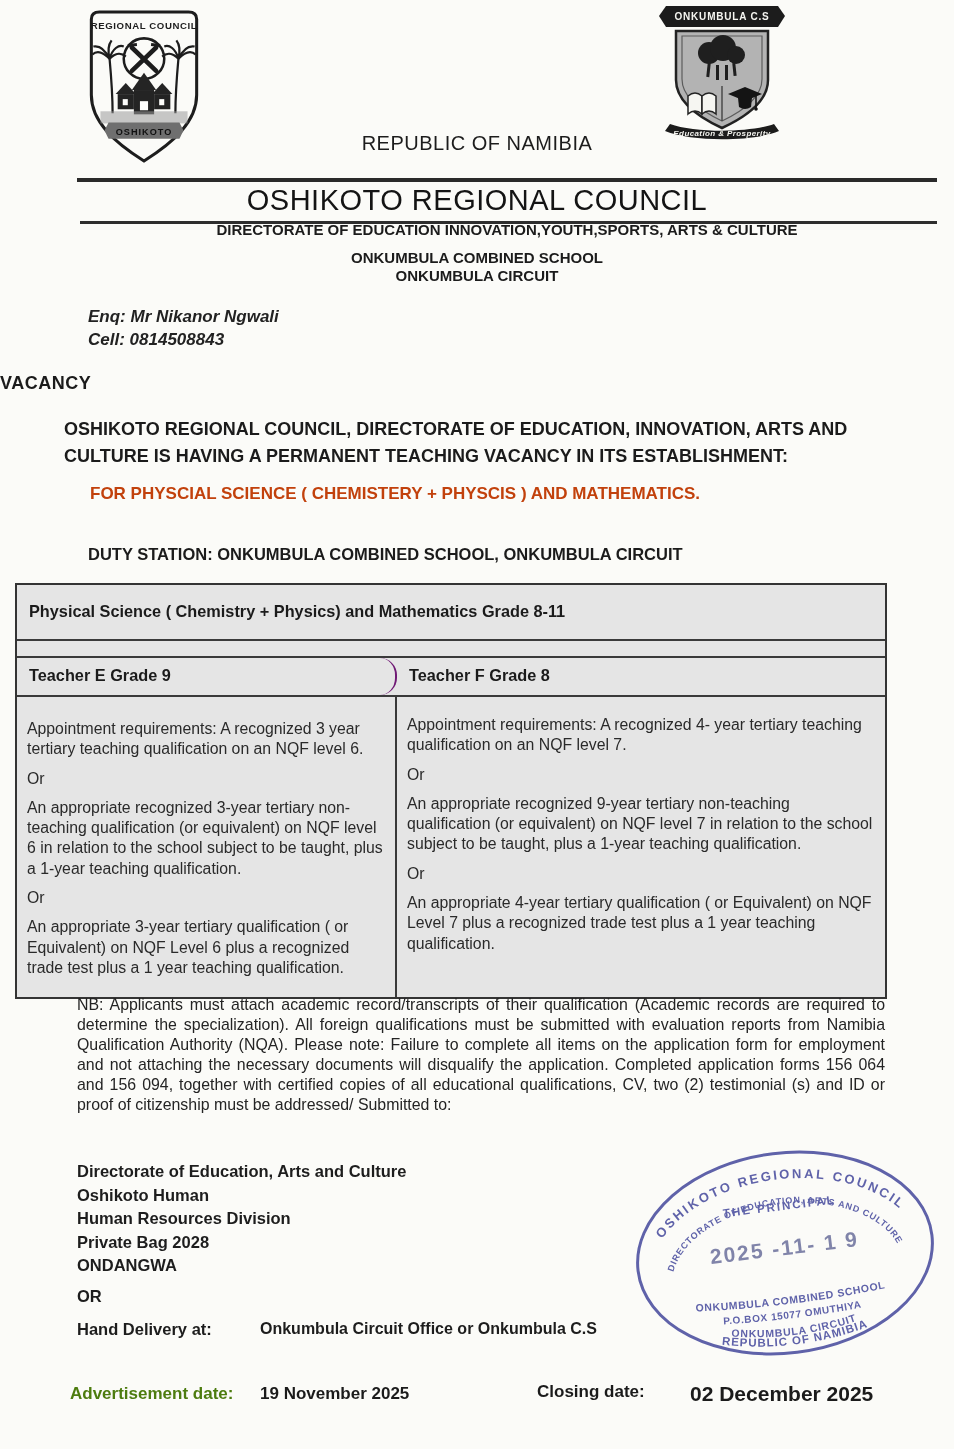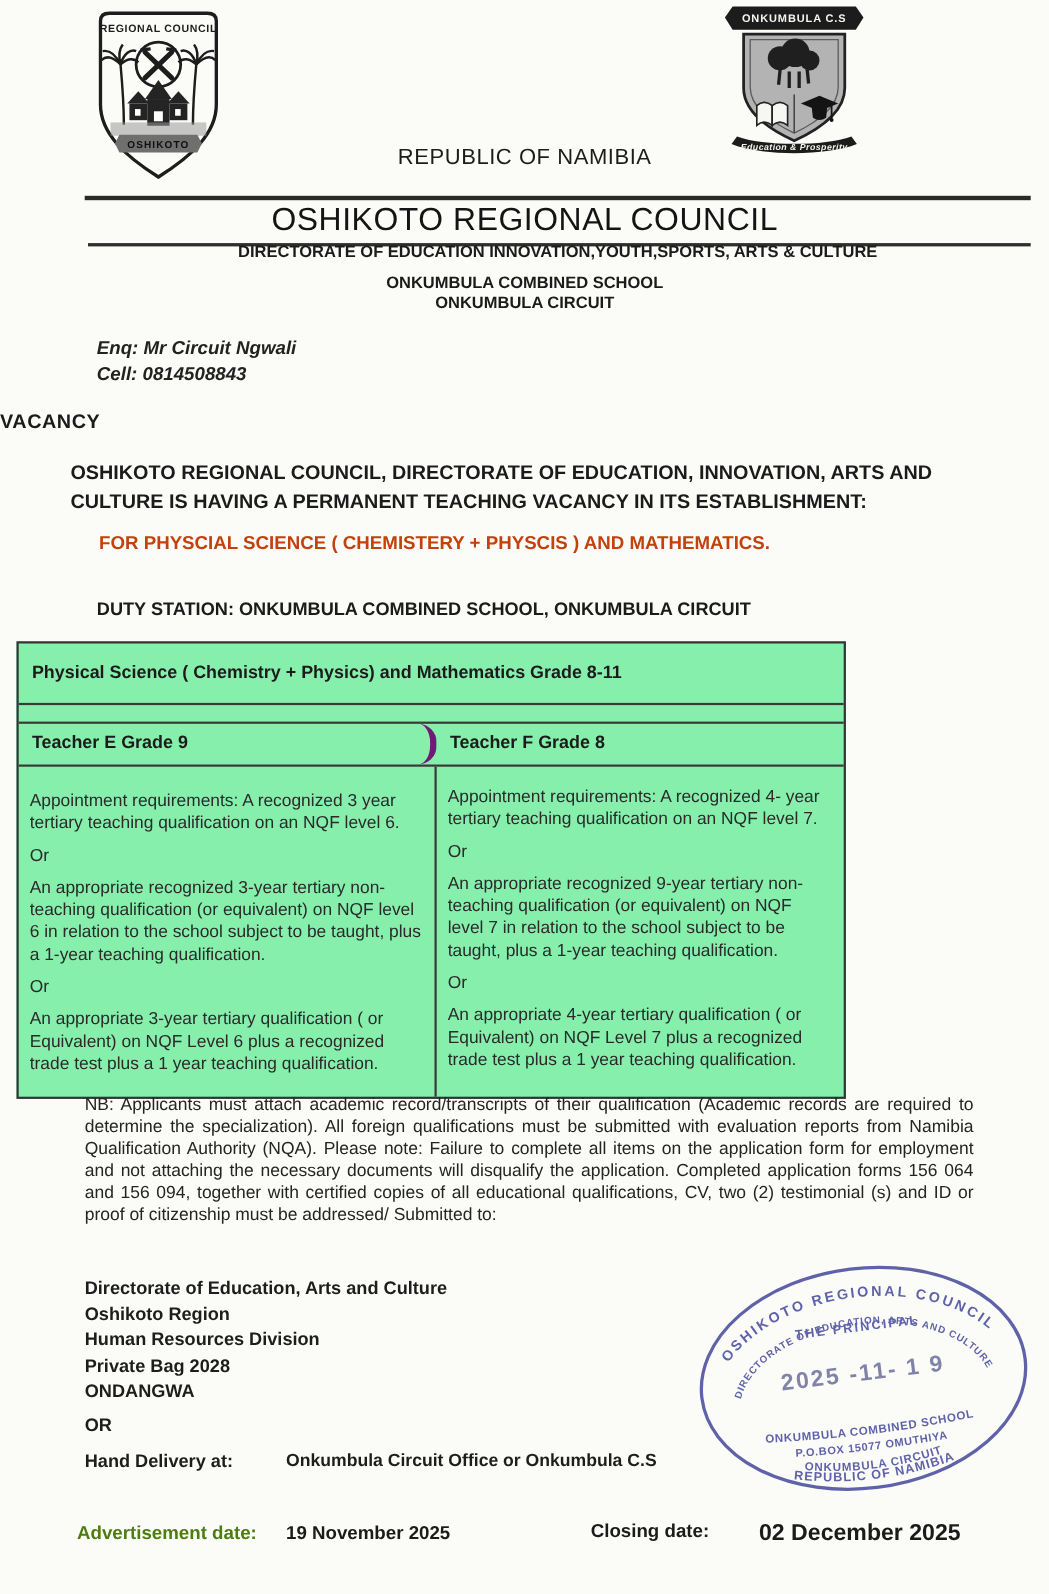--- a/index.html
+++ b/index.html
@@ -23,27 +23,27 @@
   .circuit-line{left:0;top:267px;width:954px;text-align:center;font-size:15px;font-weight:bold;color:#1b1b1b;}
   
   .enq{left:88px;top:307px;font-size:17px;font-weight:bold;font-style:italic;color:#222;}
   .cell{left:88px;top:330px;font-size:17px;font-weight:bold;font-style:italic;color:#222;}
   
   .vacancy-heading{left:0;top:373px;width:940px;text-align:left;font-size:18px;font-weight:bold;letter-spacing:.5px;color:#1b1b1b;}
   .intro{left:64px;top:416px;width:845px;font-size:18px;font-weight:bold;line-height:27px;color:#1b1b1b;}
   .subjects{left:90px;top:484px;font-size:17px;font-weight:bold;color:#c2410c;}
   .duty{left:88px;top:545px;font-size:16.5px;font-weight:bold;color:#1b1b1b;}
   
-  .vtable{left:15px;top:583px;width:754px;border:2px solid #343434;box-sizing:border-box;background:#86efac;}
+  .vtable{left:15px;top:583px;width:872px;border:2px solid #343434;box-sizing:border-box;background:#e5e5e5;}
   .t-row1{height:56px;border-bottom:2px solid #3a3a3a;box-sizing:border-box;
           font-size:16.3px;font-weight:bold;color:#1b1b1b;padding:17px 12px 0 12px;}
   .t-spacer{height:17px;border-bottom:2px solid #3a3a3a;box-sizing:border-box;}
   .t-headers{display:flex;height:39px;border-bottom:2px solid #3a3a3a;box-sizing:border-box;}
   .t-h{font-size:16.3px;font-weight:bold;color:#1b1b1b;padding:8px 12px 0 12px;box-sizing:border-box;}
-  .t-h.c0{width:380px;border-right:6px solid #701a75;border-radius:17px;}
+  .t-h.c0{width:380px;border-right:2px solid #701a75;border-radius:17px;}
   .t-h.c1{flex:1;}
   .t-body{display:flex;min-height:277px;}
   .t-cell{font-size:15.8px;line-height:20.3px;color:#2a2a2a;padding:22px 12px 10px 10px;box-sizing:border-box;}
   .t-cell.c0{width:380px;border-right:2px solid #3a3a3a;}
   .t-cell.c1{flex:1;padding-top:18px;}
   .t-cell p{margin:0 0 9px 0;}
   
   .nb{left:77px;top:995px;width:808px;font-size:15.9px;line-height:19.9px;text-align:justify;color:#242424;}
   
   .address{left:77px;top:1160px;font-size:16.5px;font-weight:bold;line-height:23.5px;color:#1d1d1d;}
@@ -154,21 +154,21 @@
 </svg>
 
 <div class="abs republic">REPUBLIC OF NAMIBIA</div>
 <div class="abs rule1"></div>
 <div class="abs council-title">OSHIKOTO REGIONAL COUNCIL</div>
 <div class="abs rule2"></div>
 <div class="abs directorate">DIRECTORATE OF EDUCATION INNOVATION,YOUTH,SPORTS, ARTS &amp; CULTURE</div>
 <div class="abs school-line">ONKUMBULA COMBINED SCHOOL</div>
 <div class="abs circuit-line">ONKUMBULA CIRCUIT</div>
 
-<div class="abs enq">Enq: Mr Circuit Ngwali</div>
+<div class="abs enq">Enq: Mr Nikanor Ngwali</div>
 <div class="abs cell">Cell: 0814508843</div>
 
 <div class="abs vacancy-heading">VACANCY</div>
 <div class="abs intro">OSHIKOTO REGIONAL COUNCIL, DIRECTORATE OF EDUCATION, INNOVATION, ARTS AND CULTURE IS HAVING A PERMANENT TEACHING VACANCY IN ITS ESTABLISHMENT:</div>
 <div class="abs subjects">FOR PHYSCIAL SCIENCE ( CHEMISTERY +  PHYSCIS ) AND MATHEMATICS.</div>
 <div class="abs duty">DUTY STATION: ONKUMBULA COMBINED SCHOOL, ONKUMBULA CIRCUIT</div>
 
 <div class="abs vtable">
   <div class="t-row1">Physical Science ( Chemistry + Physics) and Mathematics  Grade 8-11</div>
   <div class="t-spacer"></div>
@@ -191,21 +191,21 @@
       <p>Or</p>
       <p>An appropriate 4-year tertiary qualification ( or Equivalent) on NQF Level 7 plus a recognized trade test plus a 1 year teaching qualification.</p>
     </div>
   </div>
 </div>
 
 <div class="abs nb">NB: Applicants must attach academic record/transcripts of their qualification (Academic records are required to determine the specialization). All foreign qualifications must be submitted with evaluation reports from Namibia Qualification Authority (NQA). Please note: Failure to complete all items on the application form for employment and not attaching the necessary documents will disqualify the application. Completed application forms 156 064 and 156 094, together with certified copies of all educational qualifications, CV, two (2) testimonial (s) and ID or proof of citizenship must be addressed/ Submitted to:</div>
 
 <div class="abs address">
   <div>Directorate of Education, Arts and Culture</div>
-  <div>Oshikoto Region</div>
+  <div>Oshikoto Human</div>
   <div>Human Resources Division</div>
   <div>Private Bag 2028</div>
   <div>ONDANGWA</div>
 </div>
 <div class="abs or-line">OR</div>
 <div class="abs hand-label">Hand Delivery at:</div>
 <div class="abs hand-value">Onkumbula Circuit Office or Onkumbula C.S</div>
 
 <svg class="abs stamp" viewBox="0 0 340 240">
   <defs>

